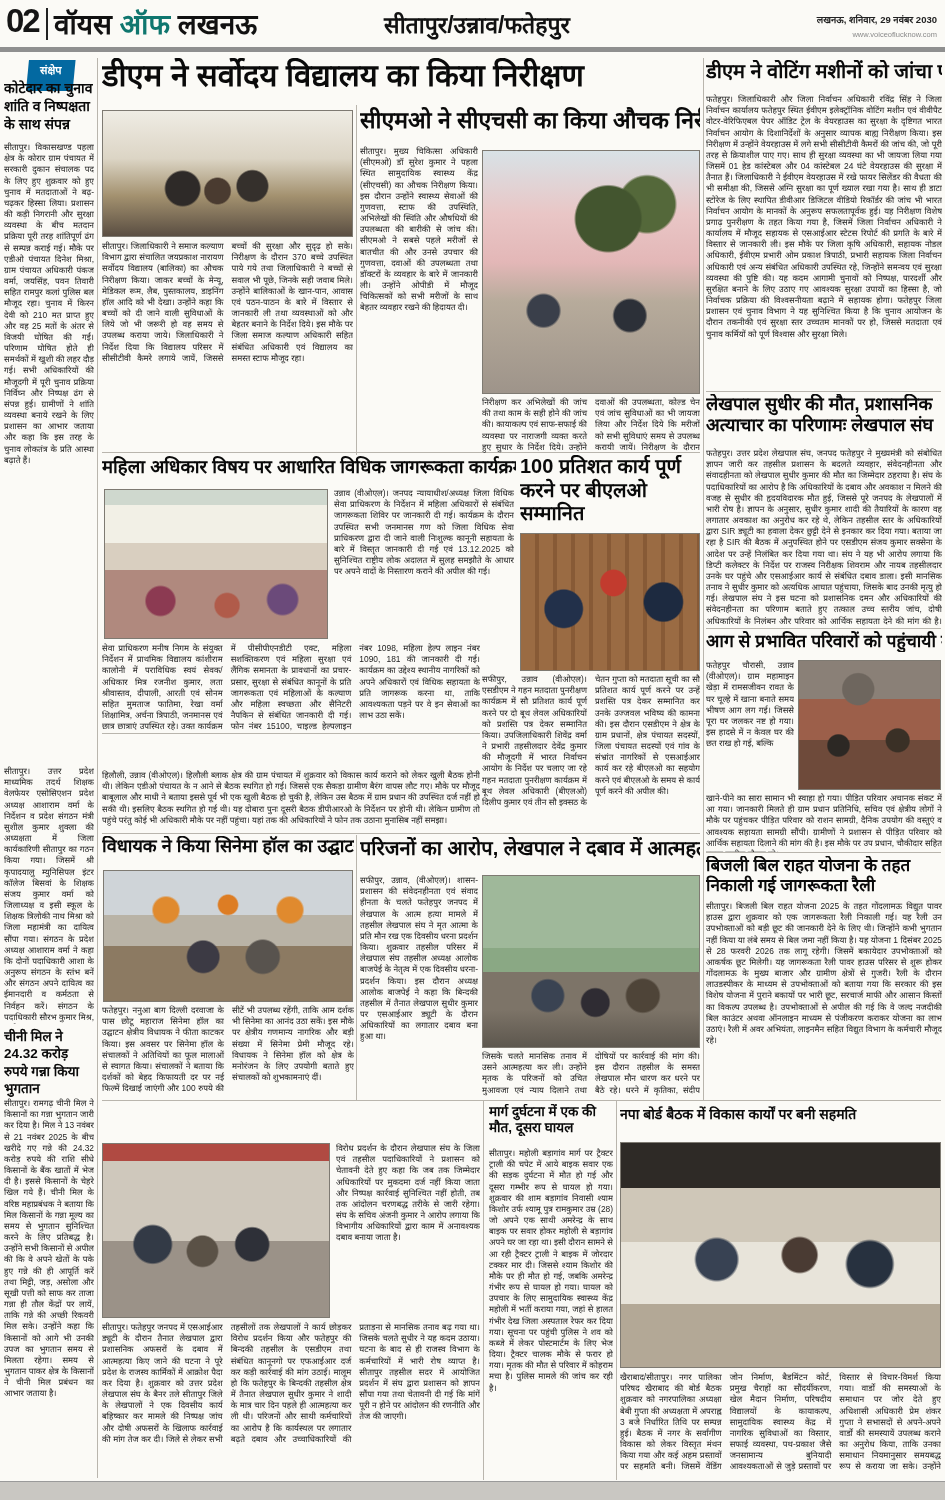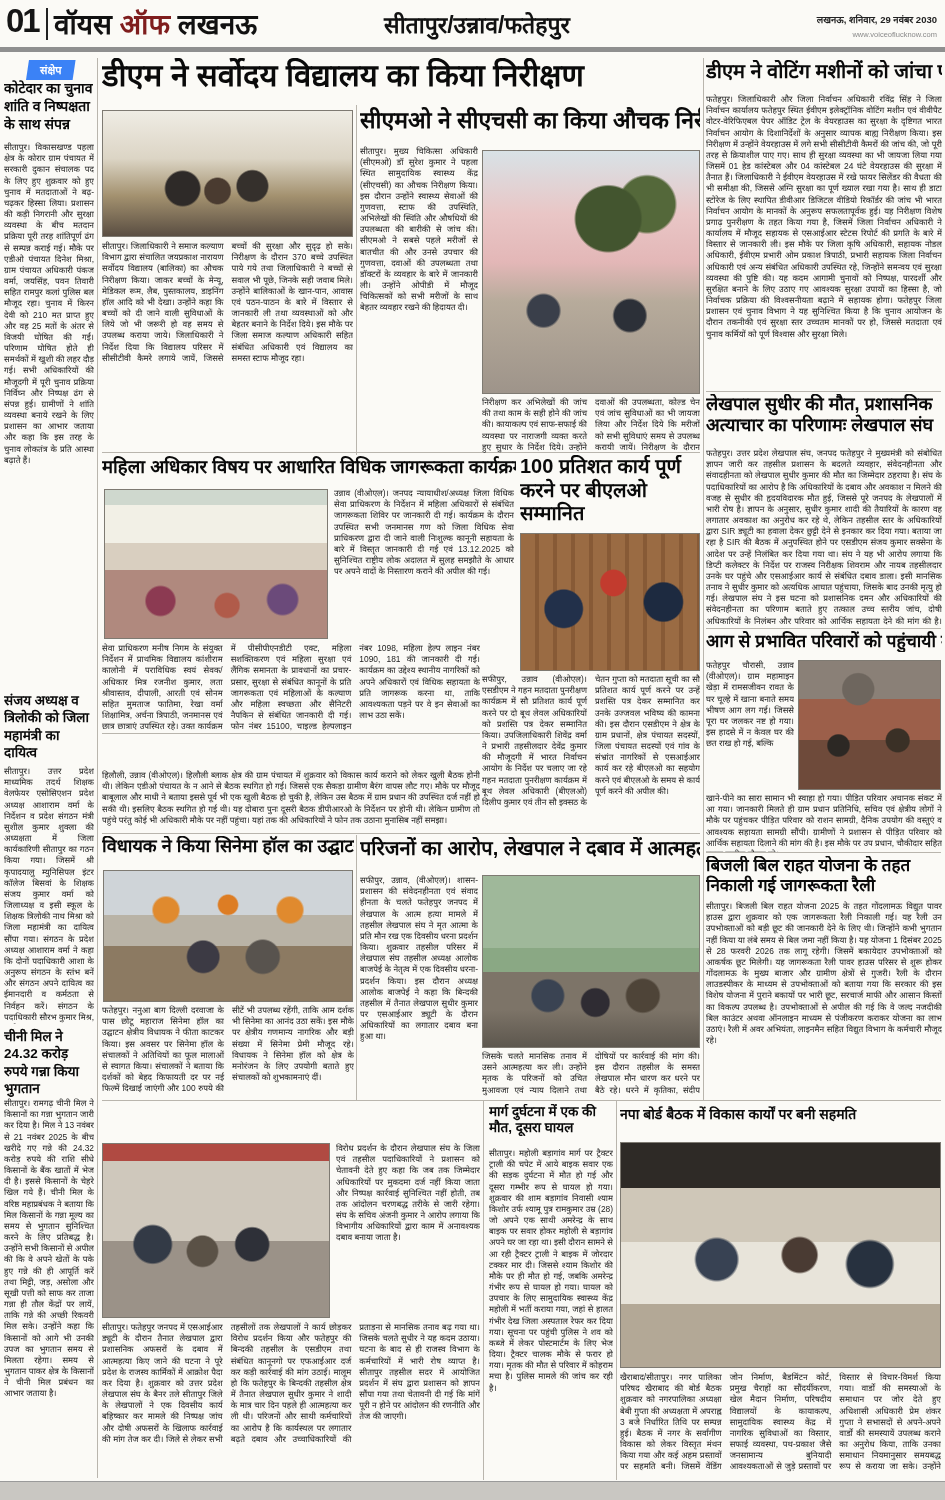--- a/index.html
+++ b/index.html
@@ -3,37 +3,37 @@
 <meta charset="utf-8">
 <style>
   html,body{margin:0;padding:0;background:#e9e7e2;}
   #page{position:relative;width:945px;height:1500px;background:#fbfaf6;margin:0 auto;
         font-family:"Liberation Sans","DejaVu Sans",sans-serif;color:#1c1c1c;overflow:hidden;}
   .abs{position:absolute;box-sizing:border-box;}
   
   .hdr-num{left:6px;top:2px;font-size:33px;font-weight:900;color:#151515;letter-spacing:-2px;}
   .hdr-bar{left:46px;top:8px;width:2px;height:32px;background:#222;}
   .hdr-mast{left:54px;top:4px;font-size:28px;font-weight:900;color:#111;white-space:nowrap;}
-  .hdr-mast .mid{color:#7f1d1d;}
+  .hdr-mast .mid{color:#0f766e;}
   .hdr-section{left:312px;top:8px;width:330px;text-align:center;font-size:23px;font-weight:900;color:#111;white-space:nowrap;}
   .hdr-date{right:8px;top:13px;width:170px;text-align:right;font-size:9.5px;font-weight:bold;color:#222;}
   .hdr-web{right:8px;top:30px;width:170px;text-align:right;font-size:7.5px;color:#8a8a8a;}
   .hdr-rule{left:0;top:47px;width:945px;height:5px;background:#8f8f8f;}
   .footer-bar{left:0;top:1481px;width:945px;height:19px;background:#c9c7c2;border-top:1px solid #9a9a9a;}
   
   .vline{width:1px;background:#b9b5ad;}
   .hline{height:1px;background:#b9b5ad;}
   
   .hl{font-weight:800;color:#0a0a0a;line-height:1.18;overflow:hidden;}
   .nw{white-space:nowrap;}
   .bd{font-size:8.4px;line-height:1.33;text-align:justify;color:#1d1d1d;overflow:hidden;}
   .cols2{column-count:2;column-gap:8px;}
   .cols3{column-count:3;column-gap:8px;}
-  .tag{left:26px;top:60px;background:#3b82f6;color:#fff;font-size:11px;font-weight:bold;
-       padding:2px 14px 3px;clip-path:polygon(6% 0,100% 0,94% 100%,0 100%);}
+  .tag{left:26px;top:60px;background:#0369a1;color:#fff;font-size:11px;font-weight:bold;
+       padding:2px 14px 14px;clip-path:polygon(6% 0,100% 0,94% 100%,0 100%);}
   
   .photo{border:1px solid #7e7a72;}
   .ph-school{background:
      radial-gradient(circle at 32% 62%, #2e2a28 0 9%, transparent 10%),
      radial-gradient(circle at 46% 64%, #4a3b30 0 8%, transparent 9%),
      radial-gradient(circle at 60% 60%, #35302c 0 9%, transparent 10%),
      linear-gradient(180deg,#efece4 0%,#dcd5c5 38%,#a3916f 68%,#5a4e42 100%);}
   .ph-chc{background:
      radial-gradient(circle at 58% 28%, #43552f 0 15%, transparent 16%),
      radial-gradient(circle at 76% 22%, #54683a 0 11%, transparent 12%),
@@ -76,21 +76,21 @@
      radial-gradient(circle at 30% 52%, #384253 0 8%, transparent 9%),
      radial-gradient(circle at 56% 50%, #4a3b33 0 8%, transparent 9%),
      radial-gradient(circle at 78% 54%, #27313f 0 8%, transparent 9%),
      linear-gradient(180deg,#2e2a26 0 20%,#cfc7b8 20% 44%,#e8e4da 44% 72%,#b3a896 72% 100%);}
 </style>
 </head>
 <body>
 
 <div id="page">
 
-  <div class="abs hdr-num">01</div>
+  <div class="abs hdr-num">02</div>
   <div class="abs hdr-bar"></div>
   <div class="abs hdr-mast">
     <span>वॉयस</span>
     <span class="mid">ऑफ</span>
     <span>लखनऊ</span>
   </div>
   <div class="abs hdr-section">सीतापुर/उन्नाव/फतेहपुर</div>
   <div class="abs hdr-date">लखनऊ, शनिवार, 29 नवंबर 2030</div>
   <div class="abs hdr-web">www.voiceoflucknow.com</div>
   <div class="abs hdr-rule"></div>
@@ -106,21 +106,20 @@
   <div class="abs hline" style="left:102px;top:833px;width:598px;"></div>
   <div class="abs hline" style="left:102px;top:1100px;width:839px;"></div>
   <div class="abs hline" style="left:706px;top:391px;width:235px;"></div>
   <div class="abs hline" style="left:706px;top:628px;width:235px;"></div>
   <div class="abs hline" style="left:706px;top:852px;width:235px;"></div>
 
   <div class="abs tag">संक्षेप</div>
   <div class="abs hl" style="left:4px;top:80px;width:90px;font-size:14px;line-height:1.28;">कोटेदार का चुनाव शांति व निष्पक्षता के साथ संपन्न</div>
   <div class="abs bd" style="left:4px;top:142px;width:90px;height:544px;">सीतापुर। विकासखण्ड पहला क्षेत्र के कोरार ग्राम पंचायत में सरकारी दुकान संचालक पद के लिए हुए शुक्रवार को हुए चुनाव में मतदाताओं ने बढ़-चढ़कर हिस्सा लिया। प्रशासन की कड़ी निगरानी और सुरक्षा व्यवस्था के बीच मतदान प्रक्रिया पूरी तरह शांतिपूर्ण ढंग से सम्पन्न कराई गई। मौके पर एडीओ पंचायत दिनेश मिश्रा, ग्राम पंचायत अधिकारी पंकज वर्मा, जयसिंह, पवन तिवारी सहित रामपुर कलां पुलिस बल मौजूद रहा। चुनाव में किरन देवी को 210 मत प्राप्त हुए और वह 25 मतों के अंतर से विजयी घोषित की गईं। परिणाम घोषित होते ही समर्थकों में खुशी की लहर दौड़ गई। सभी अधिकारियों की मौजूदगी में पूरी चुनाव प्रक्रिया निर्विघ्न और निष्पक्ष ढंग से संपन्न हुई। ग्रामीणों ने शांति व्यवस्था बनाये रखने के लिए प्रशासन का आभार जताया और कहा कि इस तरह के चुनाव लोकतंत्र के प्रति आस्था बढ़ाते हैं।</div>
 
-  <div class="abs hl" style="left:4px;top:692px;width:90px;font-size:13.5px;line-height:1.28;">संजय अध्यक्ष व त्रिलोकी को जिला महामंत्री का दायित्व</div>
   <div class="abs bd" style="left:4px;top:766px;width:90px;height:258px;">सीतापुर। उत्तर प्रदेश माध्यमिक तदर्थ शिक्षक वेलफेयर एसोसिएशन प्रदेश अध्यक्ष आशाराम वर्मा के निर्देशन व प्रदेश संगठन मंत्री सुशील कुमार शुक्ला की अध्यक्षता में जिला कार्यकारिणी सीतापुर का गठन किया गया। जिसमें श्री कृपादयालु म्युनिसिपल इंटर कॉलेज बिसवां के शिक्षक संजय कुमार वर्मा को जिलाध्यक्ष व इसी स्कूल के शिक्षक त्रिलोकी नाथ मिश्रा को जिला महामंत्री का दायित्व सौंपा गया। संगठन के प्रदेश अध्यक्ष आशाराम वर्मा ने कहा कि दोनों पदाधिकारी आशा के अनुरूप संगठन के स्तंभ बनें और संगठन अपने दायित्व का ईमानदारी व कर्मठता से निर्वहन करें। संगठन के पदाधिकारी सौरभ कुमार मिश्र, सुशील कुमार शुक्ला, शरद सिंह, मृत्युंजय तिवारी, अरीब अवस्थी, विनोद पाण्डेय, सूर्य प्रताप सिंह, राहुल सिंह आदि ने कार्यकारिणी गठन पर दोनों पदाधिकारियों को शुभकामनाएं प्रेषित की हैं।</div>
 
   <div class="abs hl" style="left:4px;top:1028px;width:90px;font-size:13.5px;line-height:1.28;">चीनी मिल ने 24.32 करोड़ रुपये गन्ना किया भुगतान</div>
   <div class="abs bd" style="left:4px;top:1098px;width:90px;height:380px;">सीतापुर। रामगढ़ चीनी मिल ने किसानों का गन्ना भुगतान जारी कर दिया है। मिल ने 13 नवंबर से 21 नवंबर 2025 के बीच खरीदे गए गन्ने की 24.32 करोड़ रुपये की राशि सीधे किसानों के बैंक खातों में भेज दी है। इससे किसानों के चेहरे खिल गये हैं। चीनी मिल के वरिष्ठ महाप्रबंधक ने बताया कि मिल किसानों के गन्ना मूल्य का समय से भुगतान सुनिश्चित करने के लिए प्रतिबद्ध है। उन्होंने सभी किसानों से अपील की कि वे अपने खेतों के पके हुए गन्ने की ही आपूर्ति करें तथा मिट्टी, जड़, असोला और सूखी पत्ती को साफ कर ताजा गन्ना ही तौल केंद्रों पर लायें, ताकि गन्ने की अच्छी रिकवरी मिल सके। उन्होंने कहा कि किसानों को आगे भी उनकी उपज का भुगतान समय से मिलता रहेगा। समय से भुगतान पाकर क्षेत्र के किसानों ने चीनी मिल प्रबंधन का आभार जताया है।</div>
 
   <div class="abs hl nw" style="left:102px;top:58px;width:598px;font-size:31px;">डीएम ने सर्वोदय विद्यालय का किया निरीक्षण</div>
   <div class="abs photo ph-school" style="left:102px;top:110px;width:251px;height:127px;"></div>
   <div class="abs bd cols2" style="left:102px;top:241px;width:251px;height:212px;">सीतापुर। जिलाधिकारी ने समाज कल्याण विभाग द्वारा संचालित जयप्रकाश नारायण सर्वोदय विद्यालय (बालिका) का औचक निरीक्षण किया। जाकर बच्चों के मेन्यू, मेडिकल रूम, लैब, पुस्तकालय, डाइनिंग हॉल आदि को भी देखा। उन्होंने कहा कि बच्चों को दी जाने वाली सुविधाओं के लिये जो भी जरूरी हो वह समय से उपलब्ध कराया जाये। जिलाधिकारी ने निर्देश दिया कि विद्यालय परिसर में सीसीटीवी कैमरे लगाये जायें, जिससे बच्चों की सुरक्षा और सुदृढ़ हो सके। निरीक्षण के दौरान 370 बच्चे उपस्थित पाये गये तथा जिलाधिकारी ने बच्चों से सवाल भी पूछे, जिनके सही जवाब मिले। उन्होंने बालिकाओं के खान-पान, आवास एवं पठन-पाठन के बारे में विस्तार से जानकारी ली तथा व्यवस्थाओं को और बेहतर बनाने के निर्देश दिये। इस मौके पर जिला समाज कल्याण अधिकारी सहित संबंधित अधिकारी एवं विद्यालय का समस्त स्टाफ मौजूद रहा।</div>
 
   <div class="abs hl nw" style="left:360px;top:107px;width:340px;font-size:23px;">सीएमओ ने सीएचसी का किया औचक निरीक्षण</div>

